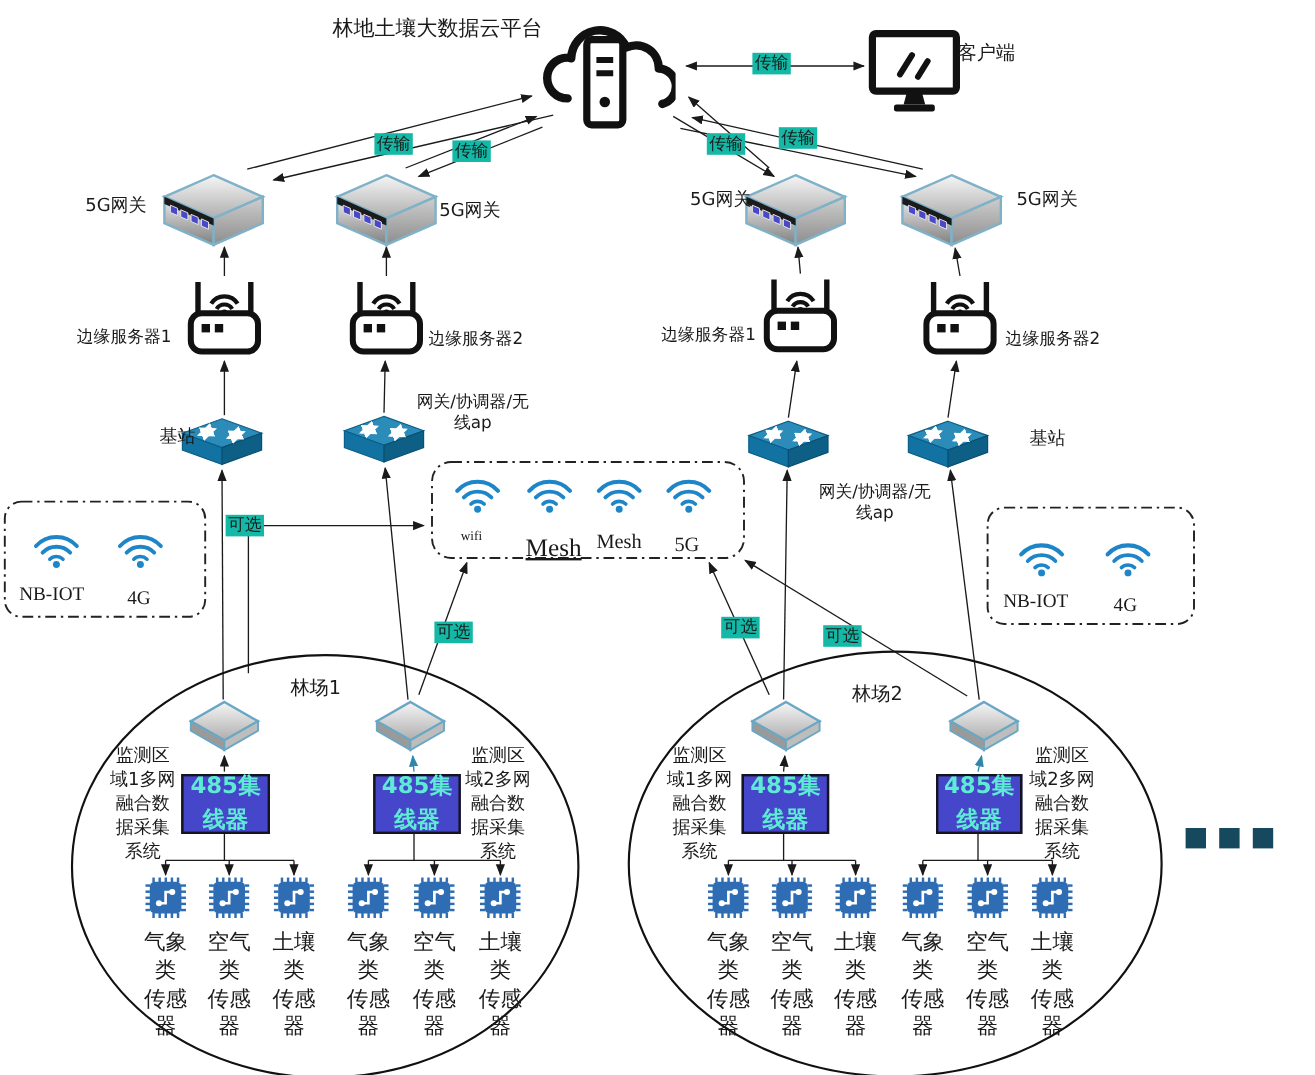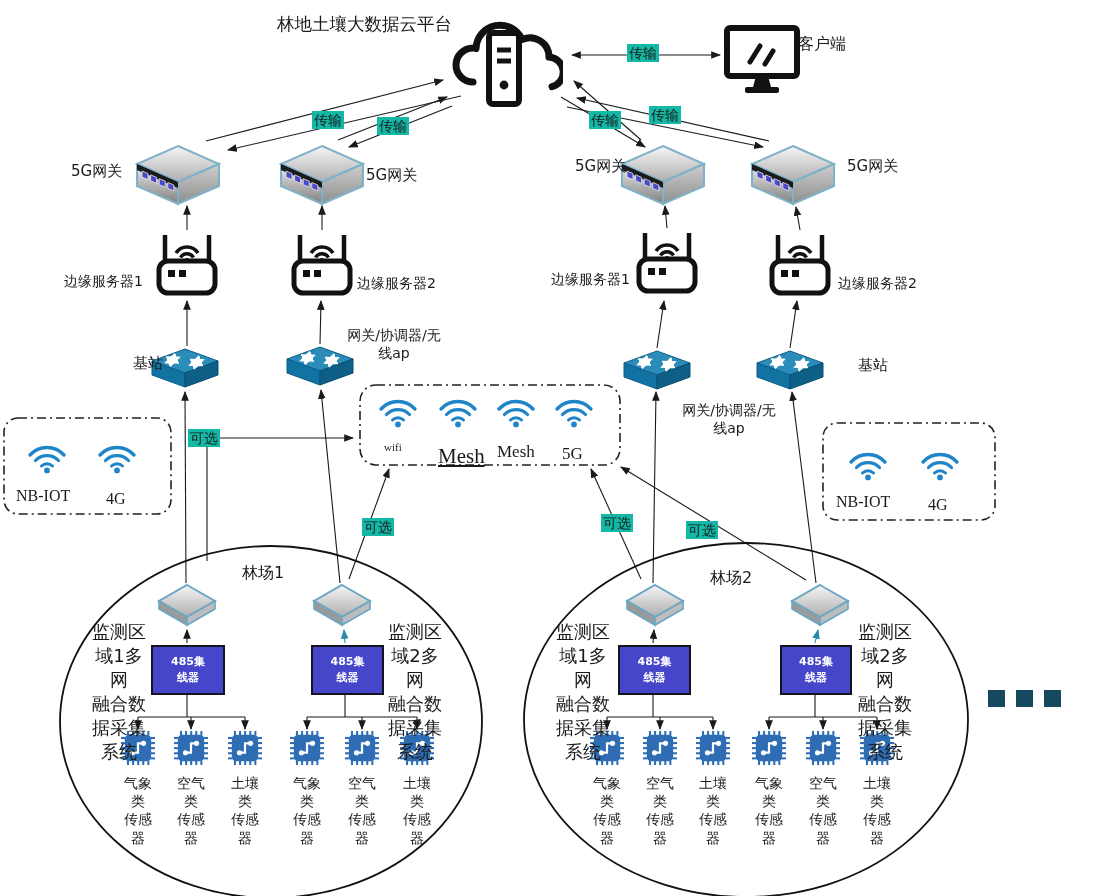--- a/index.html
+++ b/index.html
@@ -10,26 +10,26 @@
     border-radius:24px;
   }
   svg.lines{position:absolute;left:0;top:0;z-index:1;}
   .icon{position:absolute;z-index:2;}
   .lbl{position:absolute;z-index:3;white-space:pre-line;line-height:1.32;}
   .center{text-align:center;}
   .onLine{background:#14b8a6;padding:0 2px;}
   .serif{font-family:"Liberation Serif","DejaVu Serif",serif;}
   .hub{
     position:absolute;z-index:2;background:#4646cb;border:2px solid #14141e;
-    color:#ffffff;font-size:11px;font-weight:bold;text-align:center;
+    color:#5eead4;font-size:19px;font-weight:bold;text-align:center;
     white-space:pre-line;line-height:1.45;display:flex;align-items:center;justify-content:center;
   }
   .dot-sq{position:absolute;width:17px;height:17px;background:#17495e;z-index:2;}
-  .montext{font-size:18px;line-height:1.33;}
-  .senslbl{font-size:14px;line-height:1.3;}
+  .montext{font-size:15px;line-height:1.33;}
+  .senslbl{font-size:18px;line-height:1.3;}
 </style>
 </head>
 <body>
 
 <div id="stage">
 
   <svg width="0" height="0" style="position:absolute">
     <defs>
       <linearGradient id="gTop" x1="0" y1="0" x2="0" y2="1">
         <stop offset="0" stop-color="#f6f6f6"></stop>

